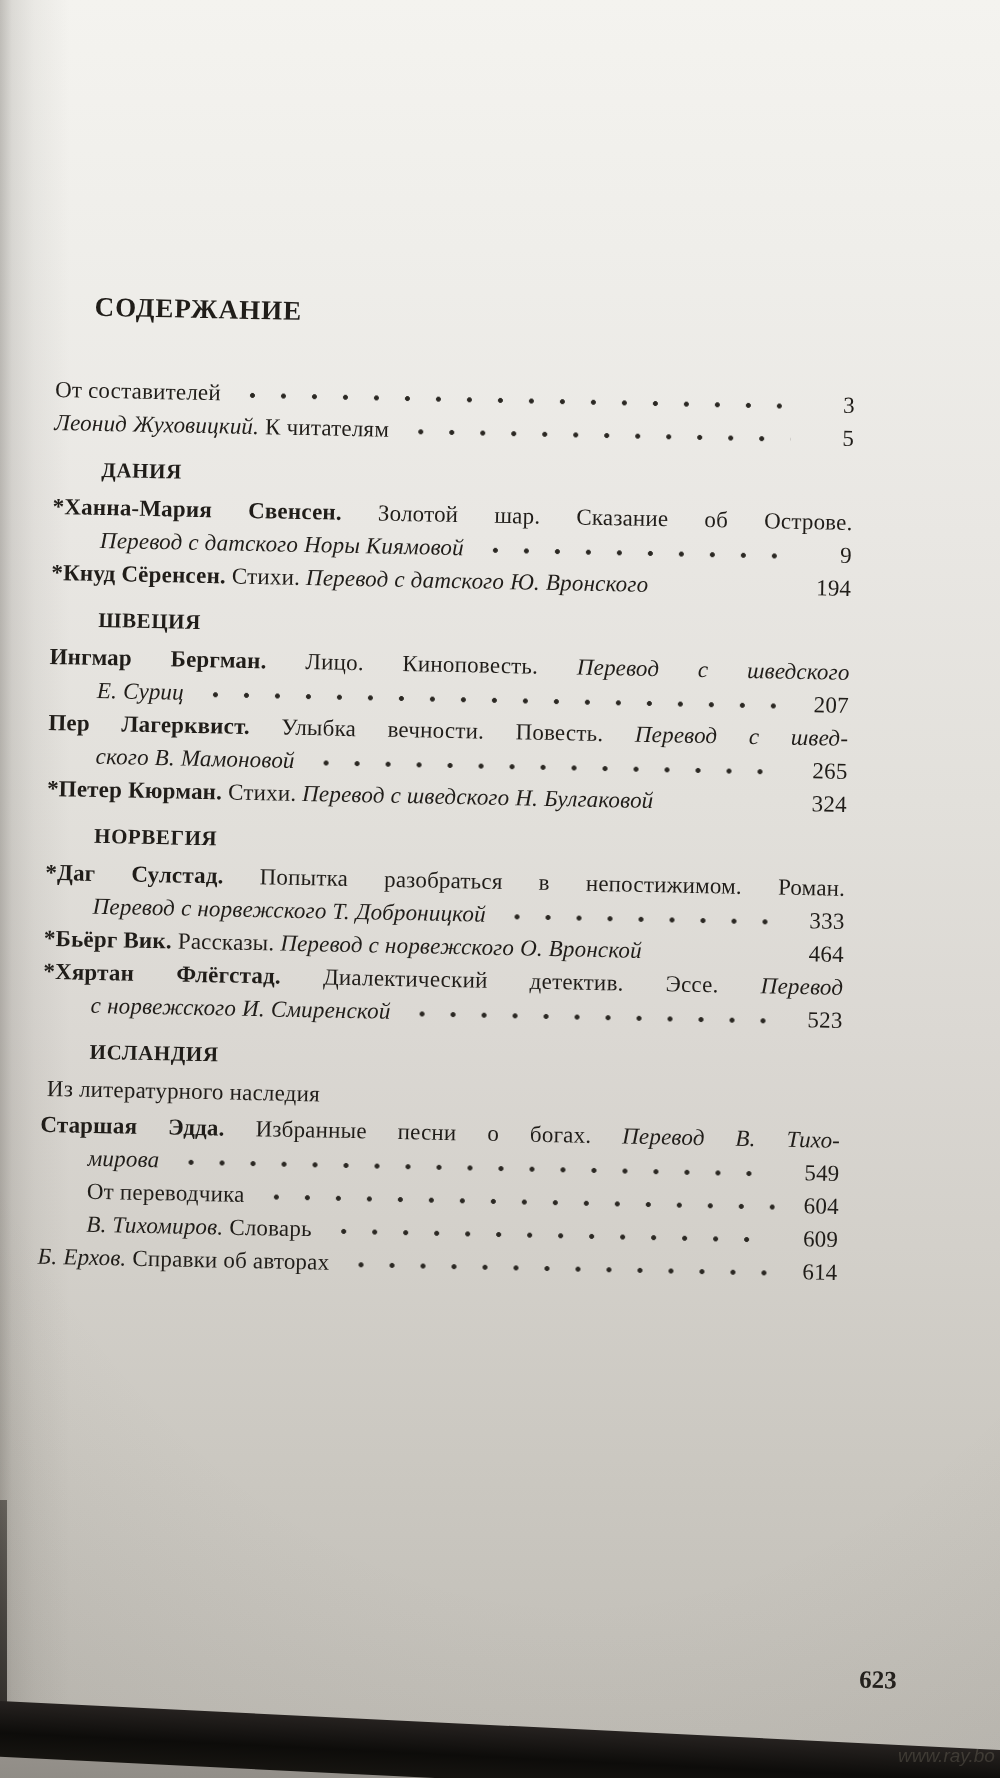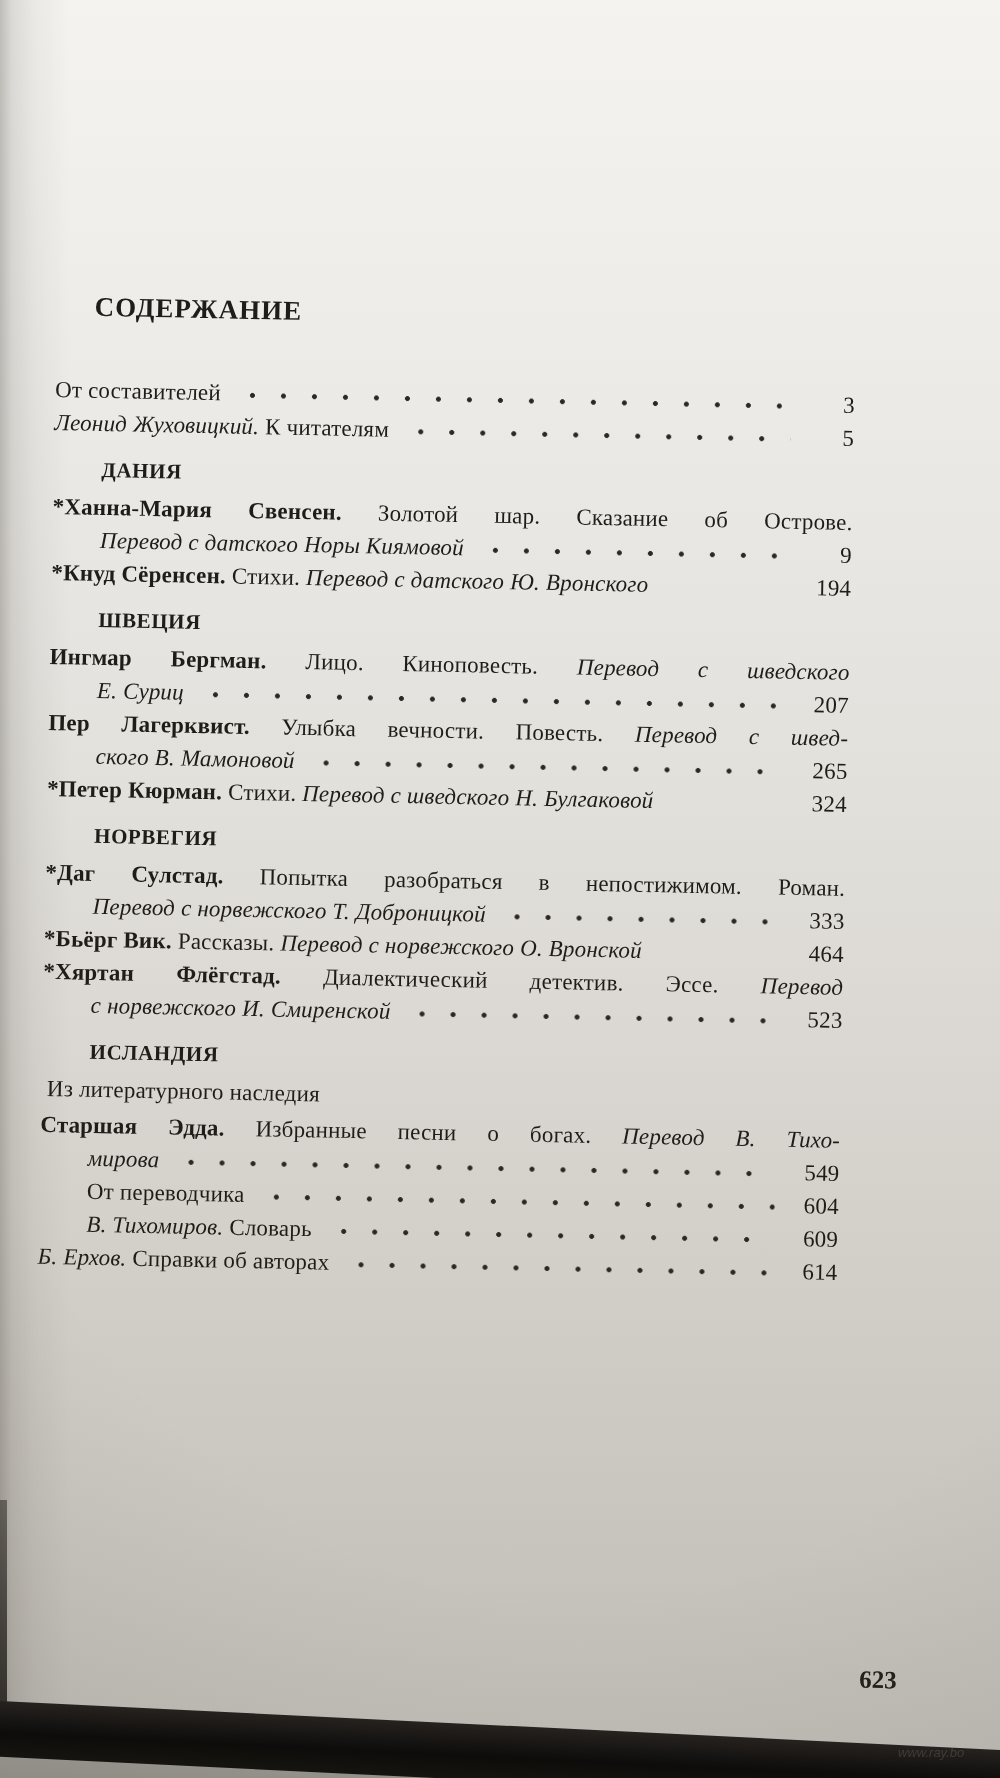--- a/index.html
+++ b/index.html
@@ -73,21 +73,21 @@
   .fill { flex:1 1 auto; }
   .page-num { flex:0 0 auto; min-width:58px; text-align:right; white-space:nowrap; }
   .folio {
     position:absolute; left:843px; top:1666px; width:70px; text-align:center;
     font-weight:700; font-size:25px; color:#24211d;
     transform:rotate(1.6deg);
   }
   .watermark {
     position:absolute; left:898px; top:1745px;
     font-family:"Liberation Sans","DejaVu Sans",sans-serif;
-    font-size:13px; font-style:italic; color:rgba(115,110,98,.38);
+    font-size:19px; font-style:italic; color:rgba(115,110,98,.38);
   }
 </style>
 </head>
 <body>
 
 <div class="photo">
   <div class="paper"></div>
   <div class="vignette"></div>
   <div class="spine-shade"></div>
   <div class="spine-strip"></div>

